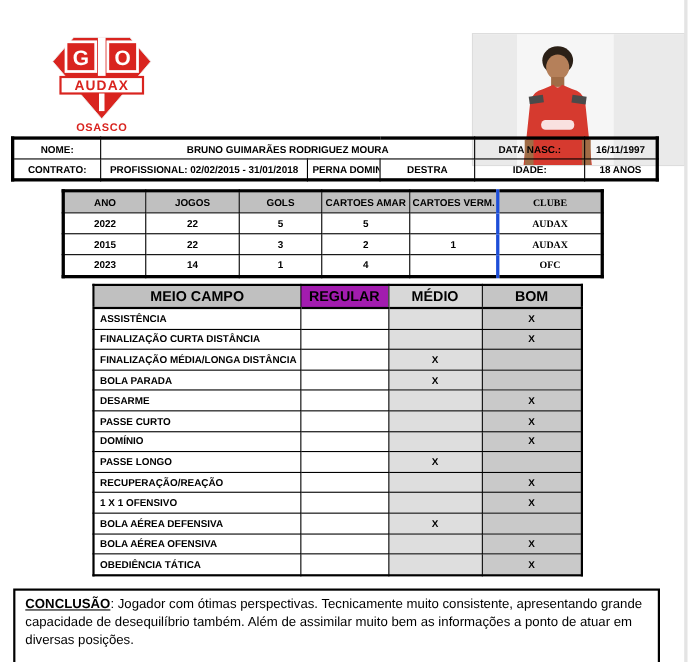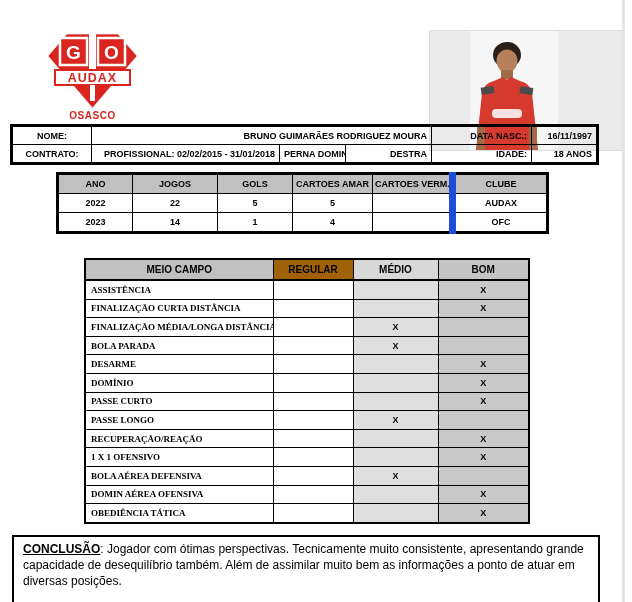--- a/index.html
+++ b/index.html
@@ -20,46 +20,46 @@
   .photo svg{display:block;}
 
   
   table{border-collapse:collapse;table-layout:fixed;}
   .info-table{position:absolute;left:10px;top:124px;width:586px;border:3px solid #000;}
   .info-table td{
     border:1px solid #000;height:17px;font-size:9px;font-weight:bold;
     padding:0 4px;white-space:nowrap;overflow:hidden;
   }
   .info-table td.ctr{text-align:center;}
-  .info-table td.lft{text-align:right;}
+  .info-table td.lft{text-align:center;}
 
   
   .stats-table{position:absolute;left:56px;top:172px;width:490px;border:3px solid #000;}
   .stats-table th,.stats-table td{
     border:1px solid #000;height:18px;font-size:9px;font-weight:bold;text-align:center;
     padding:0 2px;white-space:nowrap;overflow:hidden;
   }
   .stats-table th{background:var(--header-bg);}
-  .stats-table .clube{border-left:7px solid #1d4ed8;}
+  .stats-table .clube{border-left:3px solid #1d4ed8;font-family:Liberation Serif, serif;}
 
   
   .skills-table{position:absolute;left:84px;top:258px;width:444px;border:2px solid #000;}
   .skills-table th{
     border:1px solid #000;border-bottom:2px solid #000;height:17px;
-    font-size:10px;font-weight:bold;text-align:center;white-space:nowrap;overflow:hidden;
+    font-size:13px;font-weight:bold;text-align:center;white-space:nowrap;overflow:hidden;
   }
   .skills-table td{
     border:1px solid #000;height:15.6px;font-size:9px;font-weight:bold;
     white-space:nowrap;overflow:hidden;
   }
   .skills-table th.h-meio{background:var(--header-bg);}
-  .skills-table th.h-reg{background:#a16207;margin-top:32px;}
+  .skills-table th.h-reg{background:#a21caf;margin-top:32px;}
   .skills-table th.h-med{background:var(--medio-header-bg);}
   .skills-table th.h-bom{background:var(--bom-header-bg);}
-  .skills-table td.skill-label{text-align:left;padding-left:5px;background:#fff;font-family:Liberation Serif, serif;}
+  .skills-table td.skill-label{text-align:left;padding-left:5px;background:#fff;}
   .skills-table td.mark{text-align:center;}
   .skills-table td.med{background:var(--medio-cell-bg);}
   .skills-table td.bom{background:var(--bom-cell-bg);}
 
   
   .conclusion{
     position:absolute;left:12px;top:535px;width:566px;height:80px;
     border:2px solid #000;padding:5px 9px;font-size:12px;line-height:1.32;
     background:#fff;
   }
@@ -153,20 +153,28 @@
     <tbody>
         <tr>
           <td>2022</td>
           <td>22</td>
           <td>5</td>
           <td>5</td>
           <td></td>
           <td class="clube">AUDAX</td>
         </tr>
         <tr>
+          <td>2015</td>
+          <td>22</td>
+          <td>3</td>
+          <td>2</td>
+          <td>1</td>
+          <td class="clube">AUDAX</td>
+        </tr>
+        <tr>
           <td>2023</td>
           <td>14</td>
           <td>1</td>
           <td>4</td>
           <td></td>
           <td class="clube">OFC</td>
         </tr>
       </tbody>
   </table>
 
@@ -210,32 +218,32 @@
           <td class="mark med">X</td>
           <td class="mark bom"></td>
         </tr>
         <tr>
           <td class="skill-label">DESARME</td>
           <td class="mark reg"></td>
           <td class="mark med"></td>
           <td class="mark bom">X</td>
         </tr>
         <tr>
+          <td class="skill-label">PASSE CURTO</td>
+          <td class="mark reg"></td>
+          <td class="mark med"></td>
+          <td class="mark bom">X</td>
+        </tr>
+        <tr>
           <td class="skill-label">DOMÍNIO</td>
           <td class="mark reg"></td>
           <td class="mark med"></td>
           <td class="mark bom">X</td>
         </tr>
         <tr>
-          <td class="skill-label">PASSE CURTO</td>
-          <td class="mark reg"></td>
-          <td class="mark med"></td>
-          <td class="mark bom">X</td>
-        </tr>
-        <tr>
           <td class="skill-label">PASSE LONGO</td>
           <td class="mark reg"></td>
           <td class="mark med">X</td>
           <td class="mark bom"></td>
         </tr>
         <tr>
           <td class="skill-label">RECUPERAÇÃO/REAÇÃO</td>
           <td class="mark reg"></td>
           <td class="mark med"></td>
           <td class="mark bom">X</td>
@@ -246,21 +254,21 @@
           <td class="mark med"></td>
           <td class="mark bom">X</td>
         </tr>
         <tr>
           <td class="skill-label">BOLA AÉREA DEFENSIVA</td>
           <td class="mark reg"></td>
           <td class="mark med">X</td>
           <td class="mark bom"></td>
         </tr>
         <tr>
-          <td class="skill-label">DOMIN AÉREA OFENSIVA</td>
+          <td class="skill-label">BOLA AÉREA OFENSIVA</td>
           <td class="mark reg"></td>
           <td class="mark med"></td>
           <td class="mark bom">X</td>
         </tr>
         <tr>
           <td class="skill-label">OBEDIÊNCIA TÁTICA</td>
           <td class="mark reg"></td>
           <td class="mark med"></td>
           <td class="mark bom">X</td>
         </tr>

